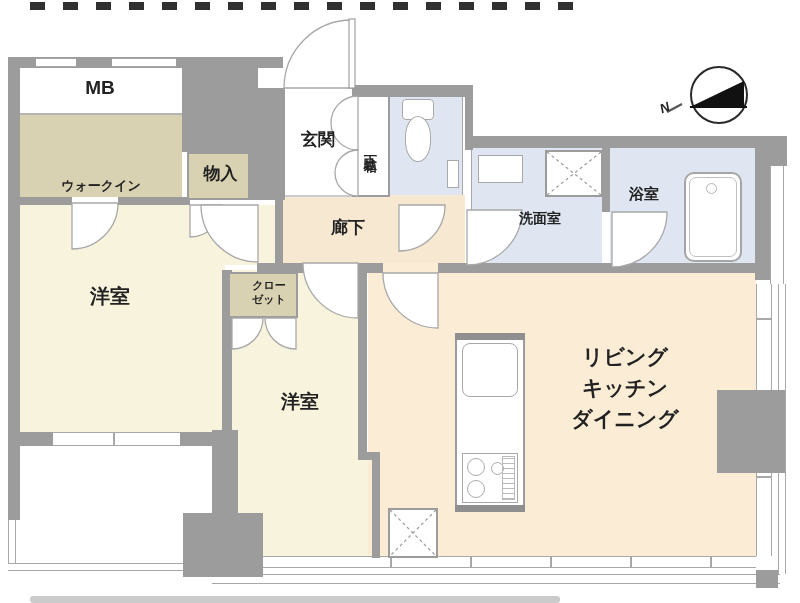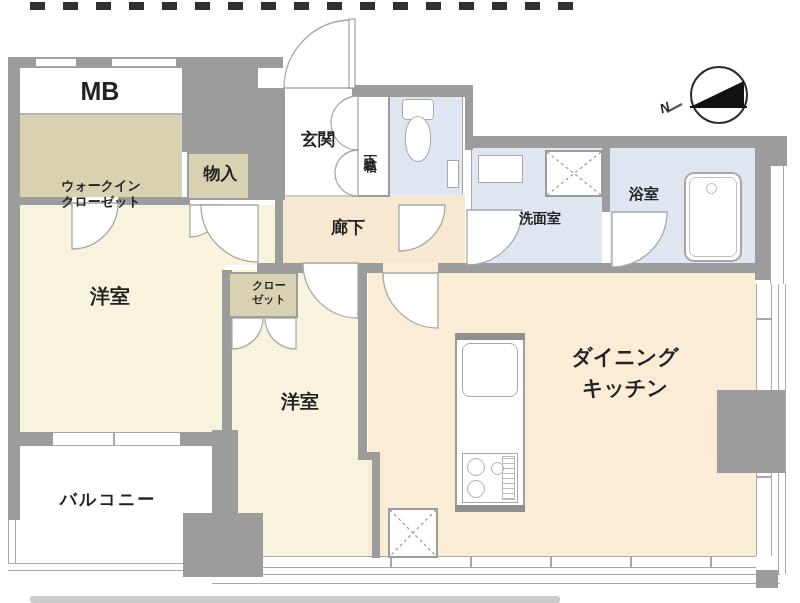--- a/index.html
+++ b/index.html
@@ -157,44 +157,43 @@
       <line class="xline" x1="436" y1="510" x2="390" y2="556"></line>
     </g>
     <g>
       <circle cx="719" cy="95" r="28" fill="#ffffff" stroke="#2a2a2a" stroke-width="2"></circle>
       <polygon points="690,107 744,81 744,107" fill="#111111"></polygon>
       <line x1="690" y1="107" x2="747" y2="107" stroke="#111111" stroke-width="2"></line>
       <line x1="667" y1="112" x2="682" y2="104" stroke="#555" stroke-width="2"></line>
     </g>
   </svg>
 
-  <div class="label lbl-md" style="left:60px;top:77px;width:80px;font-size:25px;">MB</div>
+  <div class="label lbl-md" style="left:60px;top:77px;width:80px;font-size:19px;">MB</div>
   <div class="label" style="left:30px;top:138px;width:142px;font-size:13px;line-height:16px;font-weight:bold;margin-top:40px;">
     <div>ウォークイン</div>
-    <div>クローゼット</div>
   </div>
   <div class="label lbl-md" style="left:190px;top:162px;width:61px;font-size:17px;">物入</div>
   <div class="label lbl-md" style="left:286px;top:128px;width:64px;font-size:17px;">玄関</div>
   <div class="label lbl-sm" style="left:361px;top:107px;height:82px;writing-mode:vertical-rl;letter-spacing:3px;font-size:13px;">下駄箱</div>
   <div class="label lbl-md" style="left:318px;top:216px;width:60px;font-size:17px;">廊下</div>
   <div class="label lbl-sm" style="left:506px;top:210px;width:68px;font-size:14px;">洗面室</div>
   <div class="label lbl-sm" style="left:618px;top:185px;width:52px;font-size:15px;">浴室</div>
   <div class="label lbl-lg" style="left:40px;top:283px;width:140px;">
     <div>洋室</div>
   </div>
   <div class="label" style="left:230px;top:278px;width:78px;font-size:11px;line-height:14px;font-weight:bold;">
     <div>クロー</div>
     <div>ゼット</div>
   </div>
   <div class="label lbl-lg" style="left:240px;top:389px;width:120px;font-size:19px;">
     <div>洋室</div>
   </div>
-  <div class="label lbl-md" style="left:36px;top:488px;width:144px;font-size:17px;letter-spacing:2px;">バルコニー</div>
   <div class="label" style="left:545px;top:341px;width:160px;font-size:21px;line-height:31px;font-weight:bold;">
+    <div>リビング</div>
+    <div>キッチン</div>
     <div>ダイニング</div>
-    <div>キッチン</div>
   </div>
   <div class="label" style="left:660px;top:100px;font-size:13px;font-style:italic;transform:rotate(-22deg);font-weight:bold;">N</div>
 
   <div class="frag" style="left:30px;width:545px;"></div>
   <div class="abs" style="left:30px;top:596px;width:530px;height:7px;background:#cbcbcb;border-radius:3px;"></div>
 
 </div>
 
 </body></html>

